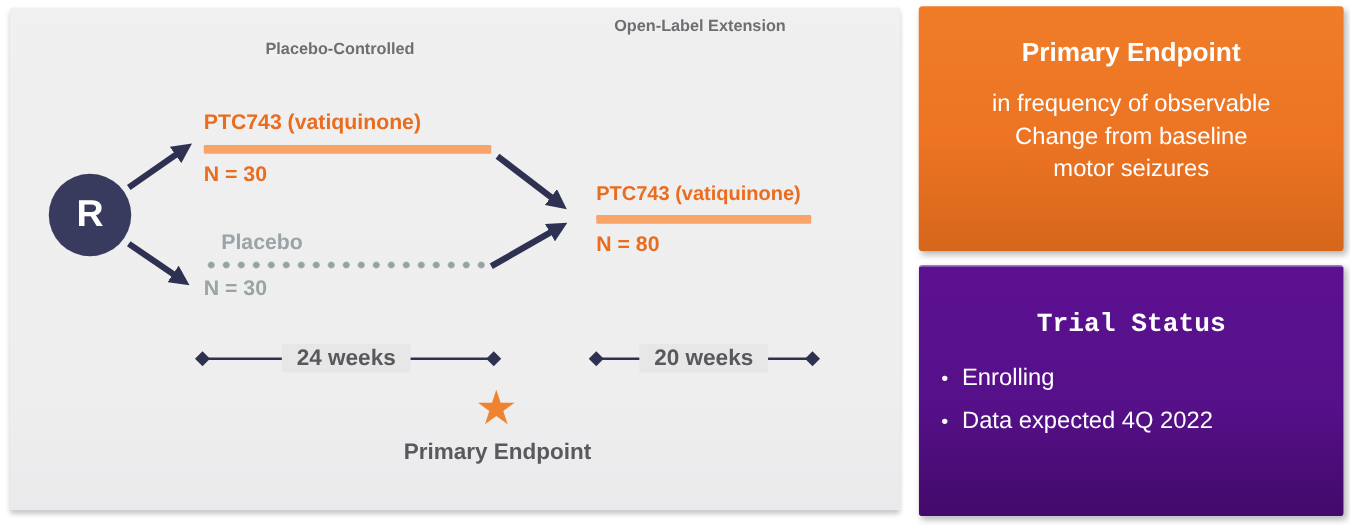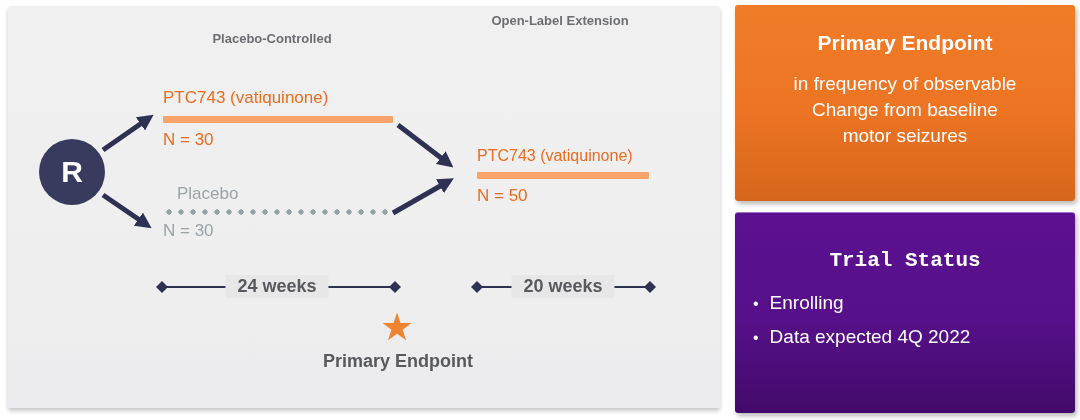--- a/index.html
+++ b/index.html
@@ -8,21 +8,21 @@
 
   
   .diagram-panel{position:absolute;left:8px;top:6px;width:712px;height:402px;
     background:linear-gradient(180deg,#f0f0f1 0%,#eeeeef 78%,#eaeaec 100%);
     border-radius:2px;box-shadow:0 3px 4px rgba(0,0,0,0.22);}
   .phase-header{position:absolute;transform:translateX(-50%);font-size:13px;font-weight:bold;
     color:#6d6e71;white-space:nowrap;}
   .r-circle{position:absolute;left:31px;top:133px;width:66px;height:66px;border-radius:50%;
     background:#393b5e;color:#ffffff;font-size:30px;font-weight:bold;
     display:flex;align-items:center;justify-content:center;}
-  .arm-label{position:absolute;font-size:17px;font-weight:normal;white-space:nowrap;}
+  .arm-label{position:absolute;font-size:17px;font-weight:bold;white-space:nowrap;}
   .orange-text{color:#ea6c1e;}
   .gray-text{color:#9aa3a5;}
   .arm-bar{position:absolute;height:7px;background:#f8a468;border-radius:1px;}
   .dotted-line{position:absolute;height:6px;
     background-image:radial-gradient(circle,#95a2a4 2.4px,rgba(0,0,0,0) 2.9px);
     background-size:12px 6px;background-repeat:repeat-x;background-position:0 50%;}
   svg.connector-layer{position:absolute;left:0;top:0;z-index:1;}
   .week-label{position:absolute;z-index:2;transform:translateX(-50%);background:#e7e7e8;
     color:#58595c;font-size:18px;font-weight:bold;padding:1px 12px;white-space:nowrap;}
   .star{position:absolute;z-index:2;transform:translate(-50%,-50%);color:#ef8430;
@@ -85,21 +85,21 @@
     <div class="arm-label orange-text" style="left:155px;top:82px;">PTC743 (vatiquinone)</div>
     <div class="arm-bar" style="left:155px;top:110px;width:230px;"></div>
     <div class="arm-label orange-text" style="left:155px;top:124px;">N = 30</div>
 
     <div class="arm-label gray-text" style="left:169px;top:178px;">Placebo</div>
     <div class="dotted-line" style="left:155px;top:203px;width:228px;"></div>
     <div class="arm-label gray-text" style="left:155px;top:215px;">N = 30</div>
 
     <div class="arm-label orange-text" style="left:469px;top:141px;font-size:16px;">PTC743 (vatiquinone)</div>
     <div class="arm-bar" style="left:469px;top:166px;width:172px;"></div>
-    <div class="arm-label orange-text" style="left:469px;top:180px;">N = 50</div>
+    <div class="arm-label orange-text" style="left:469px;top:180px;">N = 80</div>
 
     <div class="week-label" style="left:269px;top:269px;">24 weeks</div>
     <div class="week-label" style="left:555px;top:269px;">20 weeks</div>
 
     <span class="star" style="left:389px;top:321px;">★</span>
     <div class="pe-label" style="left:390px;top:345px;">Primary Endpoint</div>
   </div>
 
   <div class="card card-endpoint">
     <h2 class="card-title">Primary Endpoint</h2>

